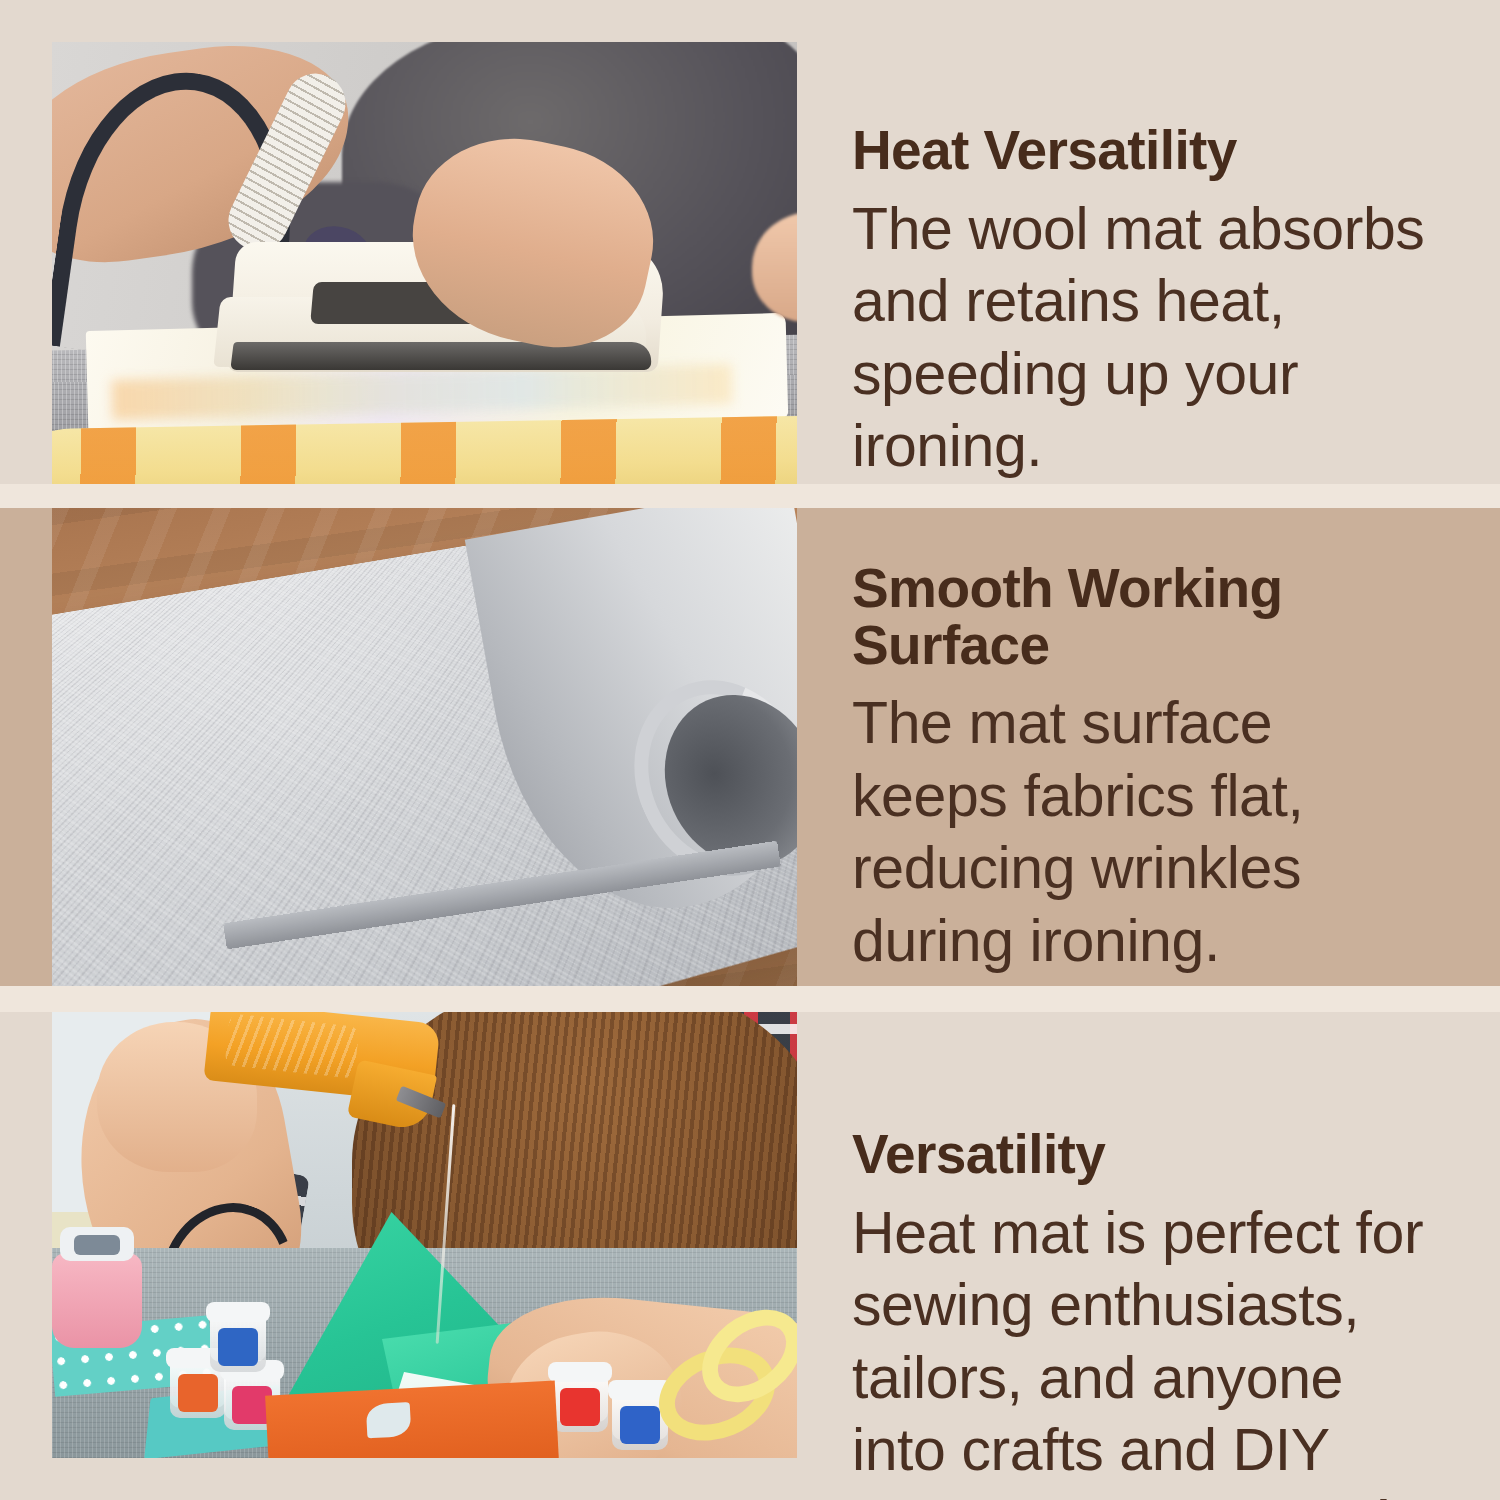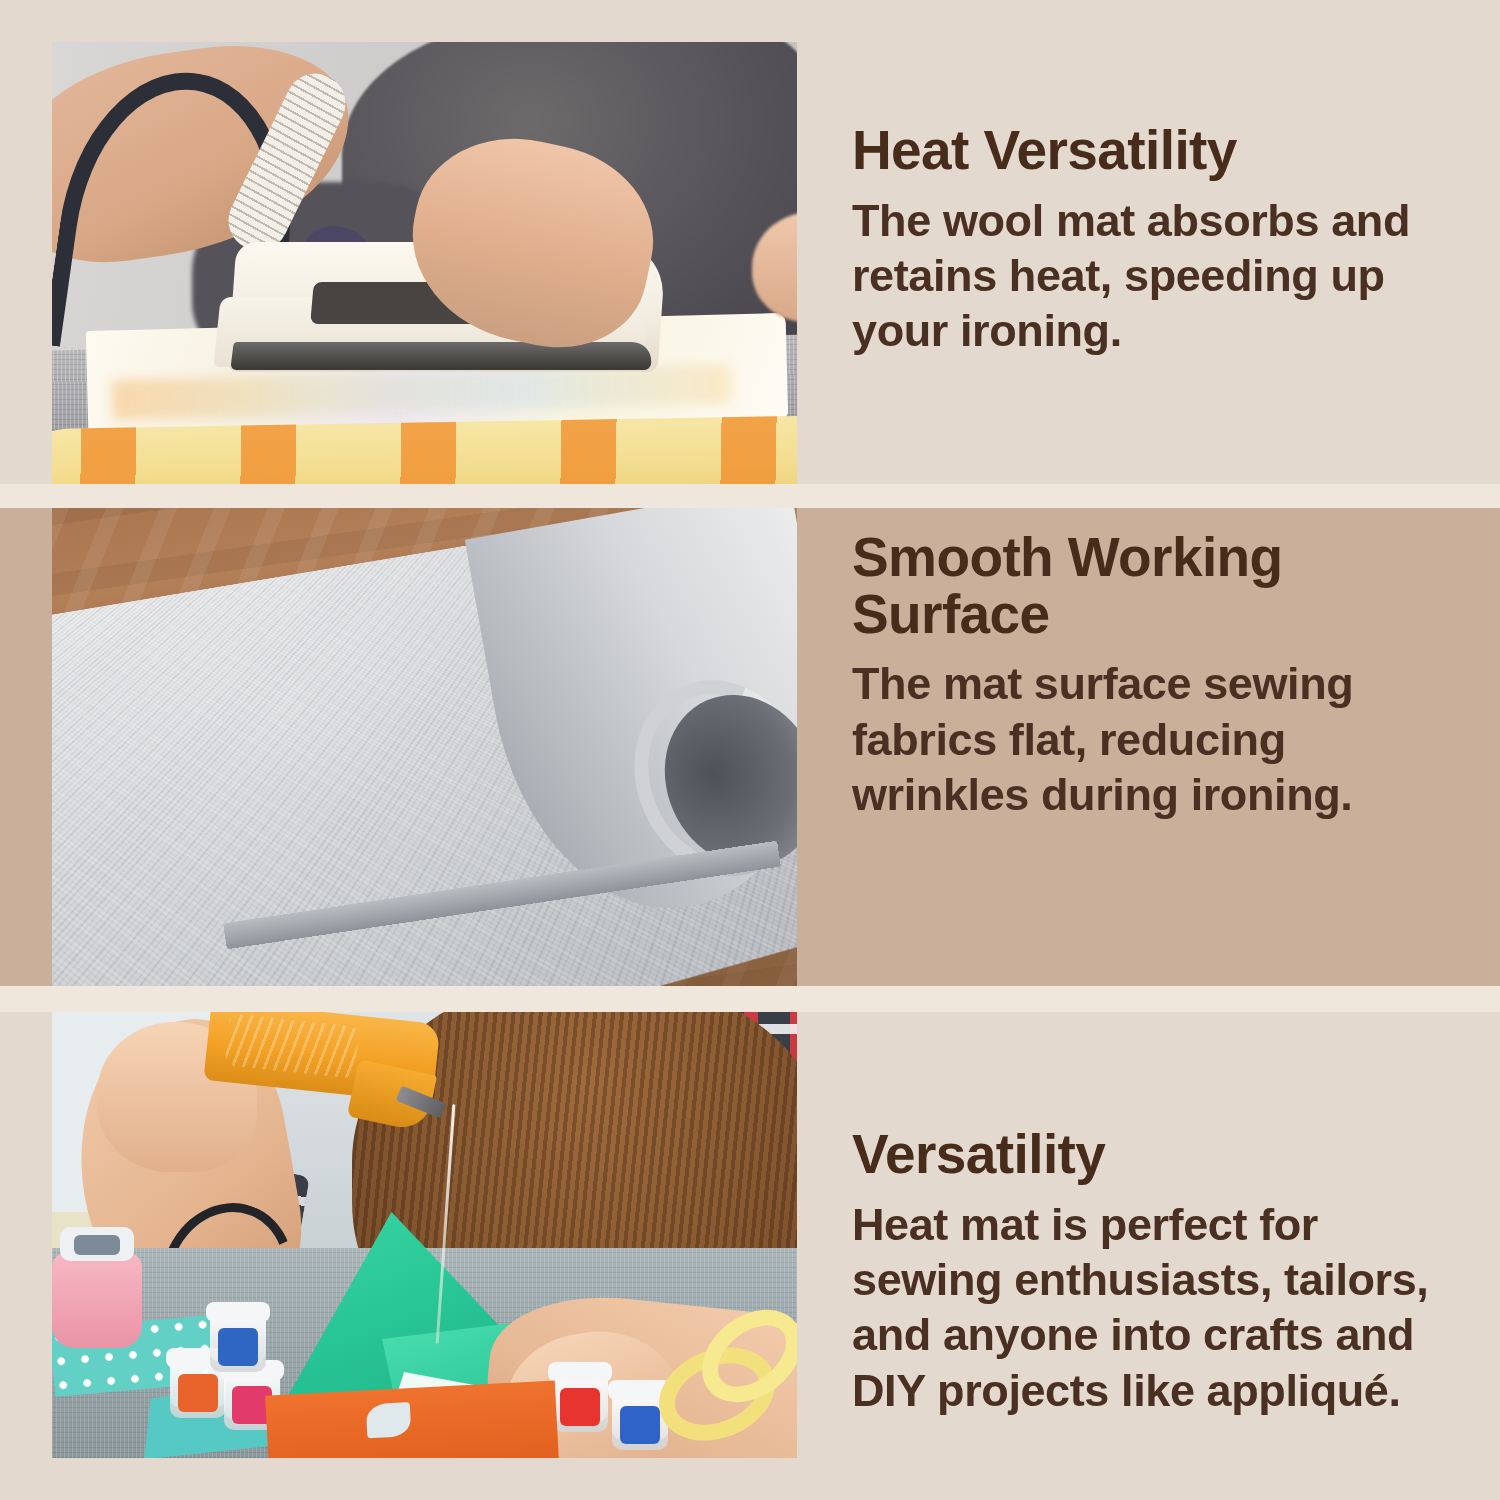--- a/index.html
+++ b/index.html
@@ -22,34 +22,34 @@
 
   
   .photo { position:absolute; overflow:hidden; background:#b9b4b0; }
   .photo-1 { left:52px; top:42px;   width:745px; height:442px; }
   .photo-2 { left:52px; top:508px;  width:745px; height:478px; }
   .photo-3 { left:52px; top:1012px; width:745px; height:446px; }
 
   
   .copy { position:absolute; left:852px; width:580px; color:#472C1C; }
   .copy-1 { top:122px; }
-  .copy-2 { top:529px; }
+  .copy-2 { top:560px; }
   .copy-3 { top:1126px; }
 
   .heading {
     font-size:55px;
     font-weight:bold;
     line-height:1.03;
     letter-spacing:-0.6px;
     color:#472C1C;
     margin-bottom:14px;
   }
   .body {
-    font-size:45px;
-    font-weight:700;
+    font-size:59px;
+    font-weight:400;
     line-height:1.23;
     letter-spacing:-0.4px;
     color:#4A3022;
   }
 
   
   .p1-wall { position:absolute; inset:0; background:linear-gradient(100deg,#d9d7d5 0%,#cfcdcb 40%,#c4c1bf 100%); }
   .p1-shirt {
     position:absolute; left:290px; top:-20px; width:470px; height:330px;
     background:radial-gradient(ellipse at 40% 30%, #6d6a6b 0%, #56535a 55%, #45424a 100%);
@@ -385,21 +385,21 @@
     <div class="p2-mat"></div>
     <div class="p2-mat-tex"></div>
     <div class="p2-roll"></div>
     <div class="p2-roll-lip"></div>
     <div class="p2-roll-inner"></div>
     <div class="p2-edge"></div>
   </div>
 
   <div class="copy copy-2">
     <div class="heading">Smooth Working Surface</div>
-    <div class="body">The mat surface sewing fabrics flat, reducing wrinkles during ironing.</div>
+    <div class="body">The mat surface keeps fabrics flat, reducing wrinkles during ironing.</div>
   </div>
 
   <div class="photo photo-3">
     <div class="p3-bg"></div>
     <div class="p3-wall-left"></div>
     <div class="p3-wall-y"></div>
     <div class="p3-shirt"></div>
     <div class="p3-torso"></div>
     <div class="p3-hair"></div>
     <div class="p3-shirt-l"></div>

